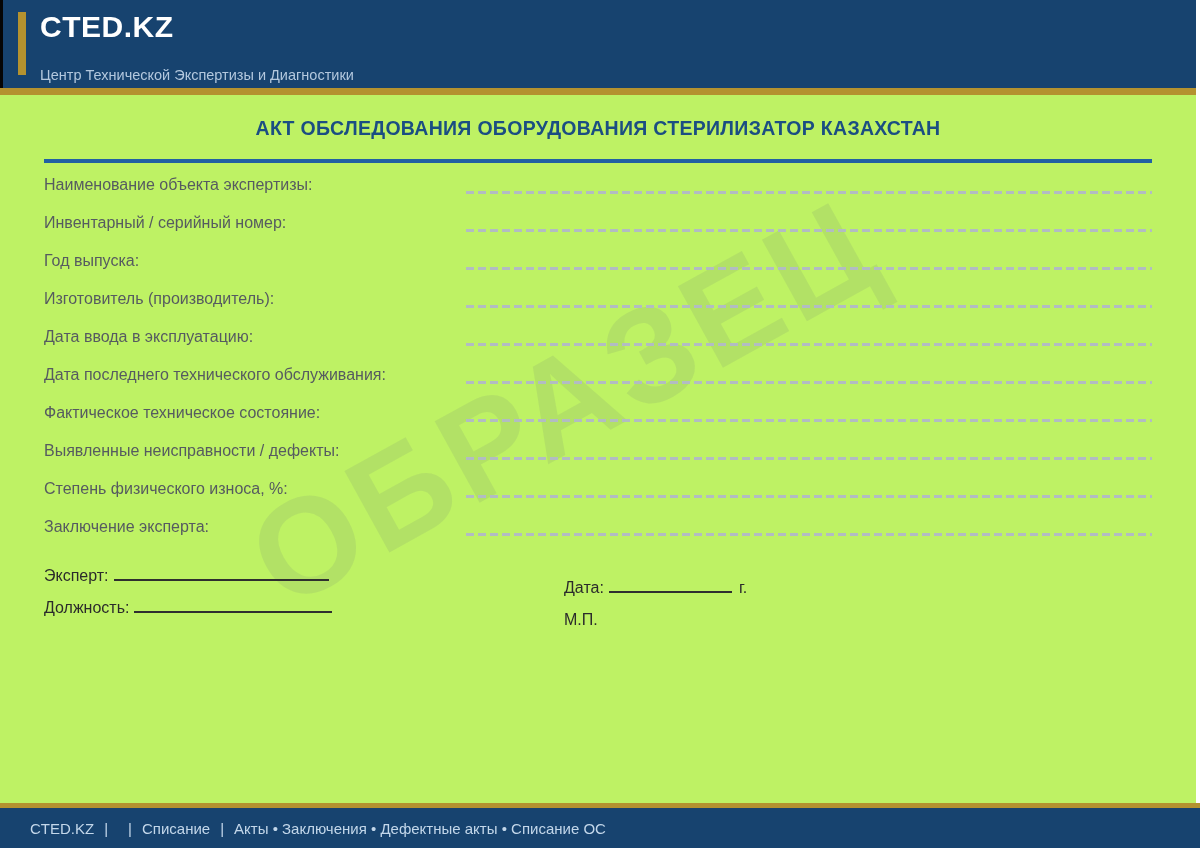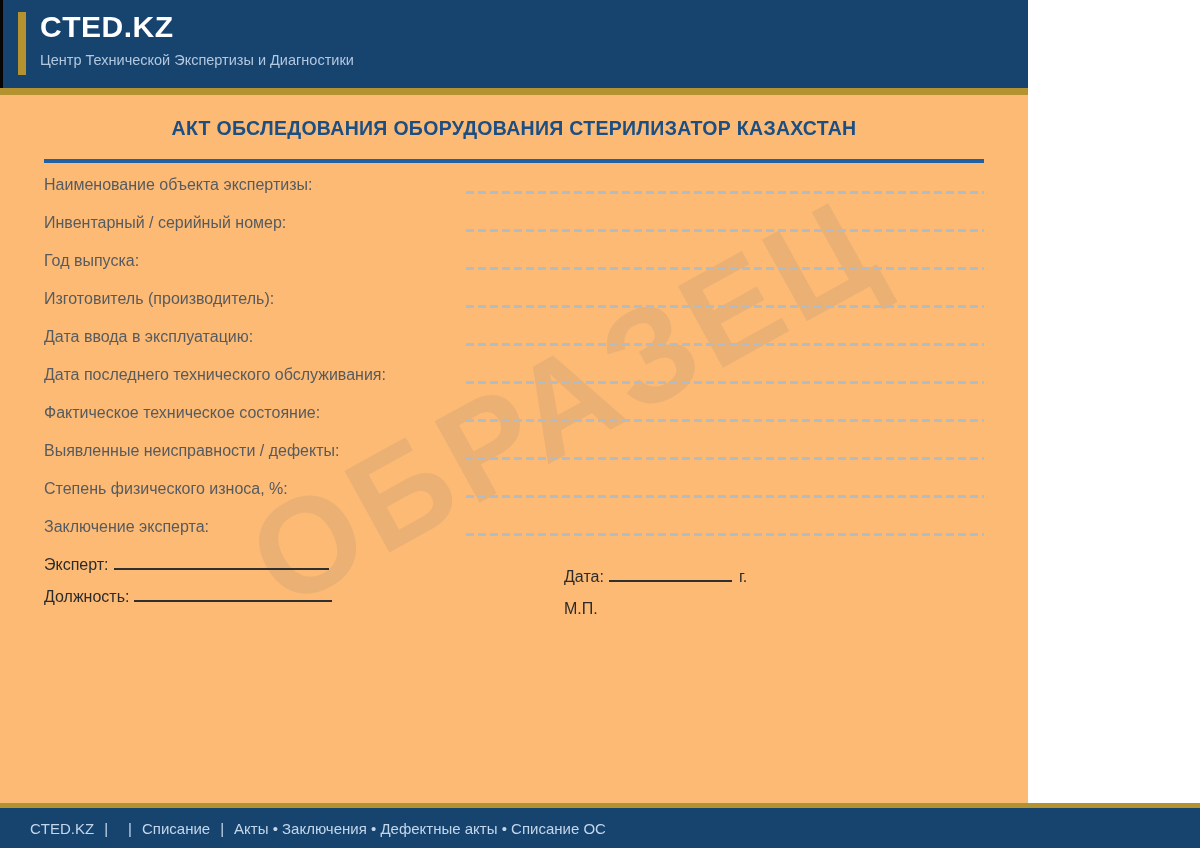--- a/index.html
+++ b/index.html
@@ -3,36 +3,36 @@
 <meta charset="utf-8">
 <style>
   * { box-sizing: border-box; margin: 0; padding: 0; }
   html, body { width: 1200px; height: 848px; }
   body {
     font-family: "Liberation Sans", sans-serif;
     background: #ffffff;
     position: relative;
     overflow: hidden;
   }
-  .page { width: 1028px; height: 848px; position: relative; background: #fdba74; }
+  .page { width: 1196px; height: 848px; position: relative; background: #bef264; }
 
   
   .header {
     height: 95px;
     background: #17436f;
     border-bottom: 7px solid #b4922f;
     position: relative;
     box-shadow: inset 3px 0 0 #050505;
   }
   .header-left { display: flex; padding: 10px 0 0 18px; }
   .gold-bar { width: 8px; height: 63px; background: #b4922f; margin-right: 14px; margin-top: 2px; }
   .logo {
     color: #ffffff; font-size: 30px; font-weight: 700; letter-spacing: 0.5px; line-height: 33px;
   }
-  .tagline { color: #b3c8de; font-size: 14.5px; margin-top: 9px; }
+  .tagline { color: #b3c8de; font-size: 14.5px; margin-top: 24px; }
   .header-right { position: absolute; left: 938px; top: 13px; font-size: 14px; line-height: 22px; }
   .region { color: #a9c3dc; }
   .website { color: #c9a43c; text-decoration: none; display: block; cursor: pointer; }
   .phone { color: #a9c3dc; }
 
   
   .watermark {
     position: absolute; left: 565px; top: 402px;
     transform: translate(-50%, -50%) rotate(-29deg);
     font-size: 135px; font-weight: 700; letter-spacing: 6px;
@@ -50,21 +50,21 @@
 
   .fields { margin-top: 13px; }
   .field-row { position: relative; height: 38px; }
   .field-label { position: absolute; left: 0; top: 0; color: #565b60; font-size: 16px; }
   .dash-line {
     position: absolute; left: 422px; right: 0; top: 15px; height: 3px;
     background: repeating-linear-gradient(90deg, #b2bcc2 0, #b2bcc2 8px, transparent 8px, transparent 12px);
   }
 
   
-  .sig { color: #2b2b2b; font-size: 16px; }
+  .sig { margin-top: 11px; color: #2b2b2b; font-size: 16px; }
   .sig-row { position: relative; height: 32px; }
   .sig-line {
     display: inline-block; height: 13px; margin-left: 5px;
     border-bottom: 2px solid #2f2f2f; vertical-align: baseline;
   }
   .w215 { width: 215px; }
   .w198 { width: 198px; }
   .w123 { width: 123px; }
   .sig-right { position: absolute; left: 520px; top: 12px; }
   .date-suffix { margin-left: 7px; }

